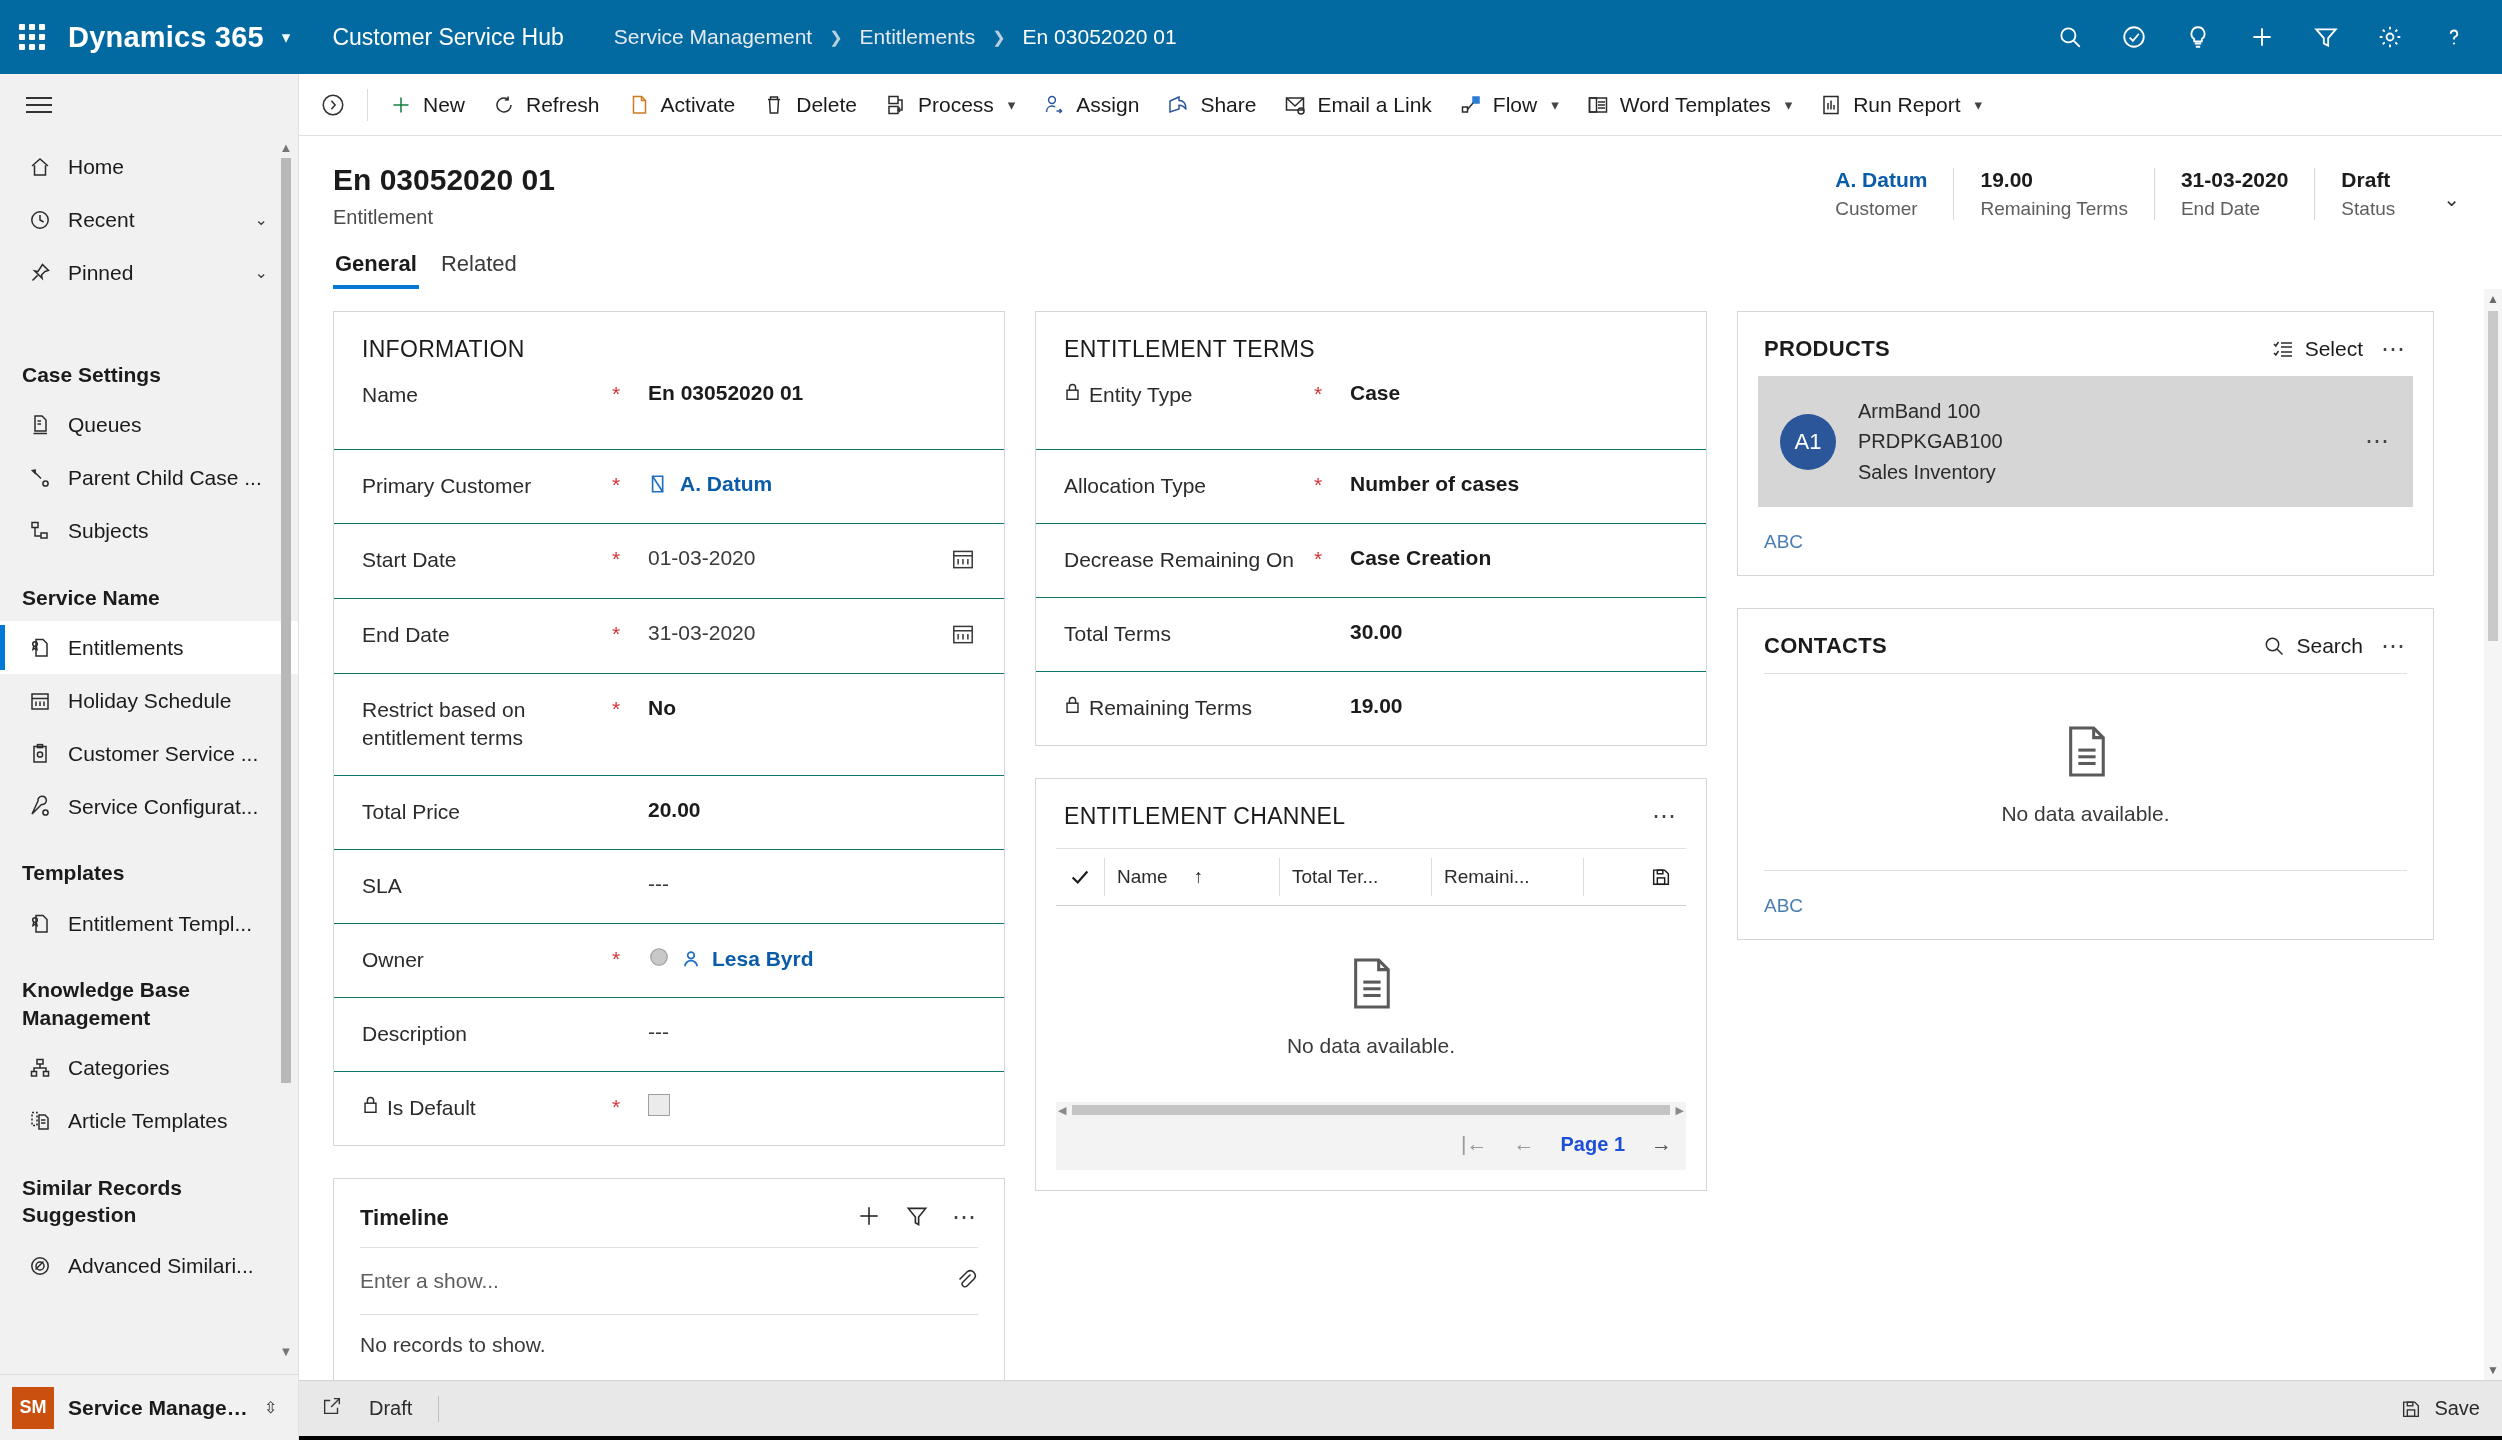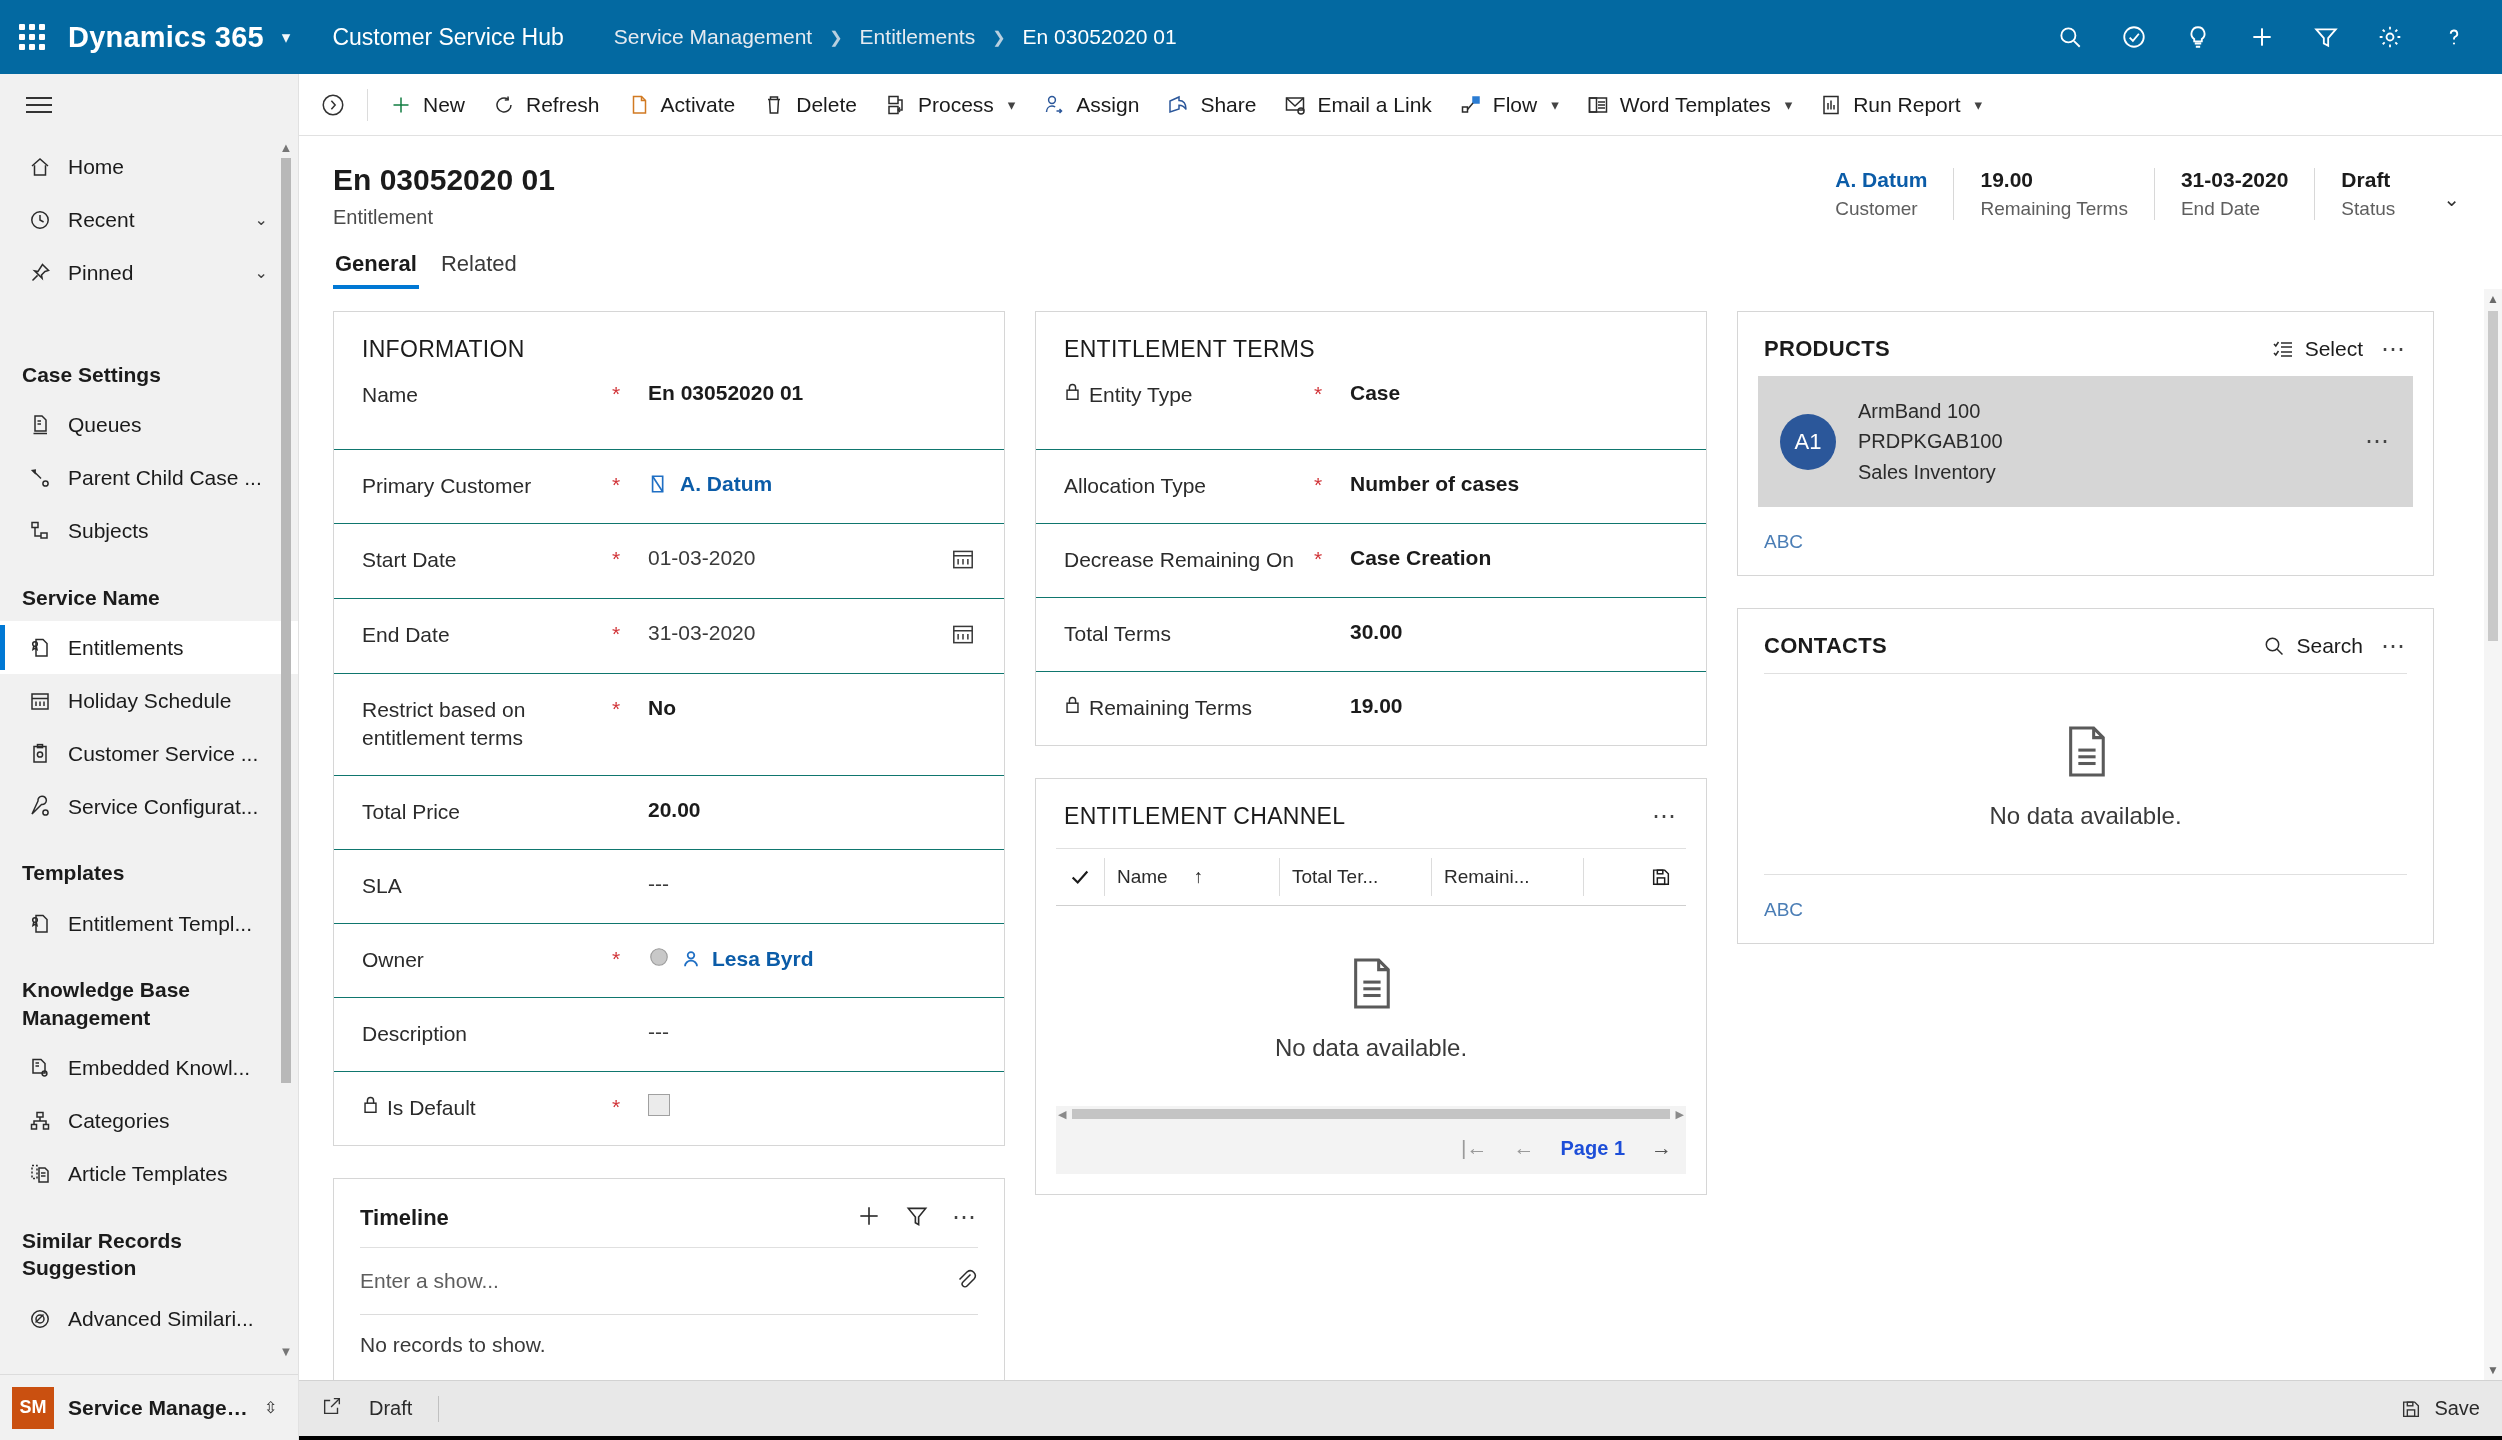--- a/index.html
+++ b/index.html
@@ -168,21 +168,21 @@
   .gh-check svg { width: 22px; height: 22px; stroke: #1b1b1b; fill: none; stroke-width: 2.4; }
   .gh-cell { display: flex; align-items: center; padding: 0 12px; border-left: 1px solid #dcdcdc; height: 38px; white-space: nowrap; }
   .gh-cell .sortarrow { margin-left: 26px; font-size: 19px; }
   .gh-save { margin-left: auto; padding-right: 14px; display: flex; align-items: center; cursor: pointer; }
   .gh-save svg { width: 22px; height: 22px; stroke: #1b1b1b; fill: none; stroke-width: 1.6; }
   .empty-state {
     display: flex; flex-direction: column; align-items: center; justify-content: center; gap: 18px;
     padding: 50px 0 44px 0;
   }
   .empty-state .doc svg { width: 46px; height: 56px; stroke: #5a5a5a; fill: none; stroke-width: 1.6; }
-  .empty-state .txt { font-size: 24px; color: #3a3a3a; }
+  .empty-state .txt { font-size: 21px; color: #3a3a3a; }
   .grid-foot { background: #f3f3f3; margin: 0 20px 20px 20px; }
   .hscroll { height: 16px; position: relative; background: #f3f3f3; display: flex; align-items: center; }
   .hscroll .arrowl, .hscroll .arrowr { font-size: 11px; color: #8a8a8a; padding: 0 2px; }
   .hscroll .bar { flex: 1 1 auto; height: 10px; background: #c4c4c4; margin: 0 4px; }
   .pager { display: flex; align-items: center; justify-content: flex-end; height: 52px; padding-right: 14px; gap: 26px; font-size: 20px; }
   .pager .pg-ico { color: #9a9a9a; cursor: pointer; font-size: 21px; }
   .pager .pg-ico.en { color: #555; }
   .pager .pg-txt { font-weight: 700; color: #1d4ed8; }
 
   
@@ -439,31 +439,20 @@
             <svg viewBox="0 0 24 24">
                 <path d="M8 3.5h7l4 4V20H8z"></path>
                 <circle cx="7" cy="8" r="2.3"></circle>
                 <path d="M5.8 10 5 13.5l2-1.2 2 1.2L8.2 10"></path>
               </svg>
           </span>
           <span class="nav-label">Entitlement Templ...</span>
         </div>
 
         <div class="nav-group">Knowledge Base Management</div>
-        <div class="nav-item">
-          <span class="nav-ico">
-            <svg viewBox="0 0 24 24">
-                <path d="M5 3.5h8l4 4V17H5z"></path>
-                <line x1="7.5" y1="7" x2="11" y2="7"></line>
-                <line x1="7.5" y1="10" x2="11" y2="10"></line>
-                <circle cx="16.5" cy="17.5" r="2.4"></circle>
-              </svg>
-          </span>
-          <span class="nav-label">Embedded Knowl...</span>
-        </div>
         <div class="nav-item">
           <span class="nav-ico">
             <svg viewBox="0 0 24 24">
                 <rect x="9" y="3.5" width="6" height="4.5"></rect>
                 <rect x="3.5" y="15.5" width="5" height="4.5"></rect>
                 <rect x="15.5" y="15.5" width="5" height="4.5"></rect>
                 <path d="M12 8v4H6v3.5M12 12h6v3.5"></path>
               </svg>
           </span>
           <span class="nav-label">Categories</span>

